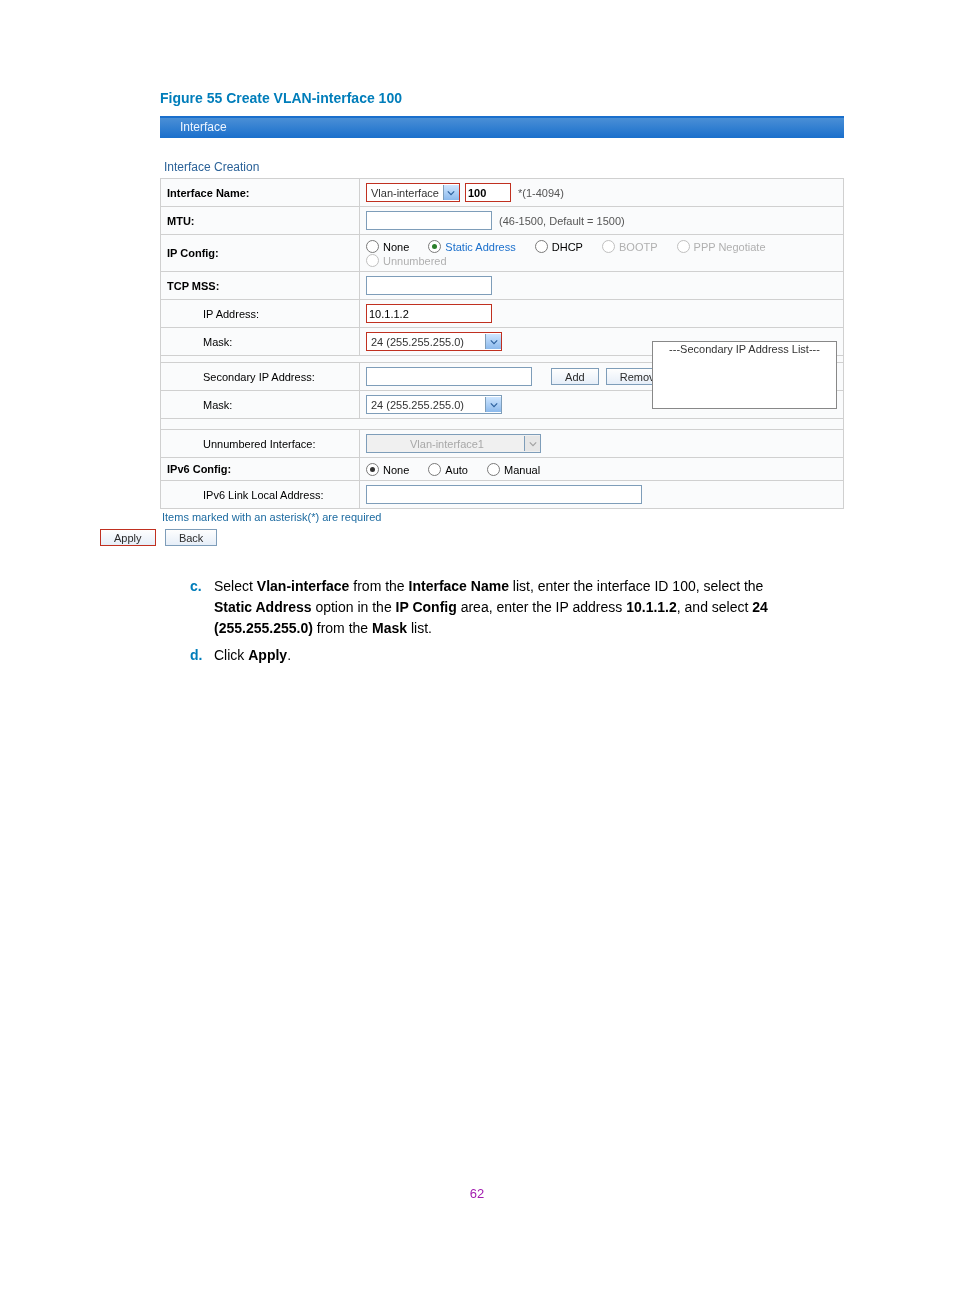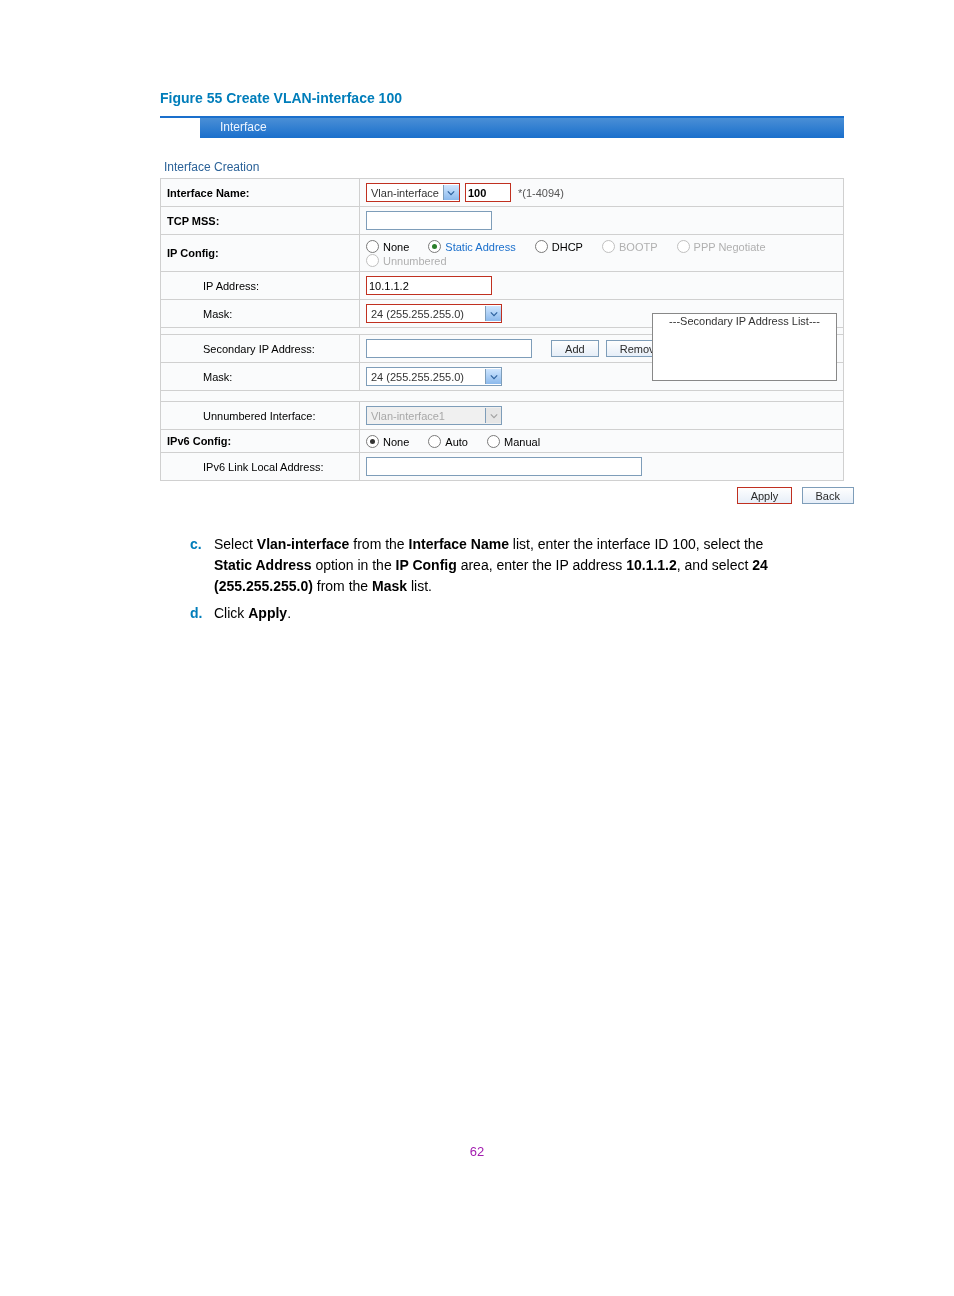--- a/index.html
+++ b/index.html
@@ -24,21 +24,20 @@
     margin-bottom: 10px;
   }
   .panel {
     margin-left: 60px;
     margin-right: 10px;
     border-top: 2px solid #1a6fcc;
   }
   .tab-bar {
     background: linear-gradient(#4a8fd6,#1a6fcc);
     height: 20px;
-    margin-left: 40px;
   }
   .tab {
     display: inline-block;
     color: #eef5ff;
     font-size: 12px;
     padding: 2px 20px;
   }
   .section-title {
     color: #2b6298;
     font-size: 12px;
@@ -154,21 +153,21 @@
     padding-top: 1px;
     box-sizing: border-box;
   }
   .footnote {
     color: #1c6aa0;
     font-size: 11px;
     margin-left: 62px;
     margin-top: 2px;
   }
   .btn-row {
-    text-align: right;
+    text-align: left;
     margin-top: 6px;
   }
   .instructions {
     margin: 30px 60px 0 90px;
     font-size: 14px;
     line-height: 1.5;
   }
   .instructions .step {
     display: flex;
     margin-bottom: 6px;
@@ -212,25 +211,25 @@
                     <path d="M1 1 L5 5 L9 1" fill="none" stroke="#2b5f9c" stroke-width="1.4"></path>
                   </svg>
             </span>
           </span>
           <input type="text" class="red-border" style="width: 40px; margin-left: 2px; font-weight: bold;" value="100">
           <span class="hint">*(1-4094)</span>
         </td>
       </tr>
 
 
-
-      <tr>
-        <td class="label">TCP MSS:</td>
+      <tr>
+        <td class="label">MTU:</td>
         <td>
           <input type="text" style="width: 120px;" value="">
+          <span class="hint">(46-1500, Default = 1500)</span>
         </td>
       </tr>
 
       <tr>
         <td class="label">IP Config:</td>
         <td>
           <span class="radio">
                 <span class="circ">
                   <span class="dot"></span>
                 </span>
@@ -260,20 +259,27 @@
                 </span>
                 <span class="lbl">PPP Negotiate</span>
               </span>
           <br>
           <span class="radio disabled">
                 <span class="circ">
                   <span class="dot"></span>
                 </span>
                 <span class="lbl">Unnumbered</span>
               </span>
+        </td>
+      </tr>
+
+      <tr>
+        <td class="label">TCP MSS:</td>
+        <td>
+          <input type="text" style="width: 120px;" value="">
         </td>
       </tr>
 
       <tr>
         <td class="label sublabel">IP Address:</td>
         <td>
           <input type="text" class="red-border" style="width: 120px;" value="10.1.1.2">
         </td>
       </tr>
 
@@ -321,21 +327,21 @@
         </td>
       </tr>
 
       <tr>
             <td colspan="2" style="height:10px;padding:0;"></td>
           </tr>
 
       <tr>
         <td class="label sublabel">Unnumbered Interface:</td>
         <td>
-          <span class="select" style="background:#f0f0f0;">
+          <span class="select" style="background:#f0f0f0;padding-left:39px;">
             <span class="sel-text disabled" style="width:110px;">Vlan-interface1</span>
             <span class="sel-btn disabled">
               <svg viewBox="0 0 10 6">
                     <path d="M1 1 L5 5 L9 1" fill="none" stroke="#a0a0a0" stroke-width="1.4"></path>
                   </svg>
             </span>
           </span>
         </td>
       </tr>
 
@@ -366,20 +372,21 @@
       <tr>
         <td class="label sublabel">IPv6 Link Local Address:</td>
         <td>
           <input type="text" style="width: 270px;" value="">
         </td>
       </tr>
     </tbody>
       </table>
   </div>
 
+  <div class="footnote">Items marked with an asterisk(*) are required</div>
 
   <div class="btn-row">
     <span class="btn red">Apply</span>
     <span class="btn" style="margin-left:6px;">Back</span>
   </div>
 
   <div class="instructions">
     <div class="step">
       <span class="letter">c.</span>
       <span>

